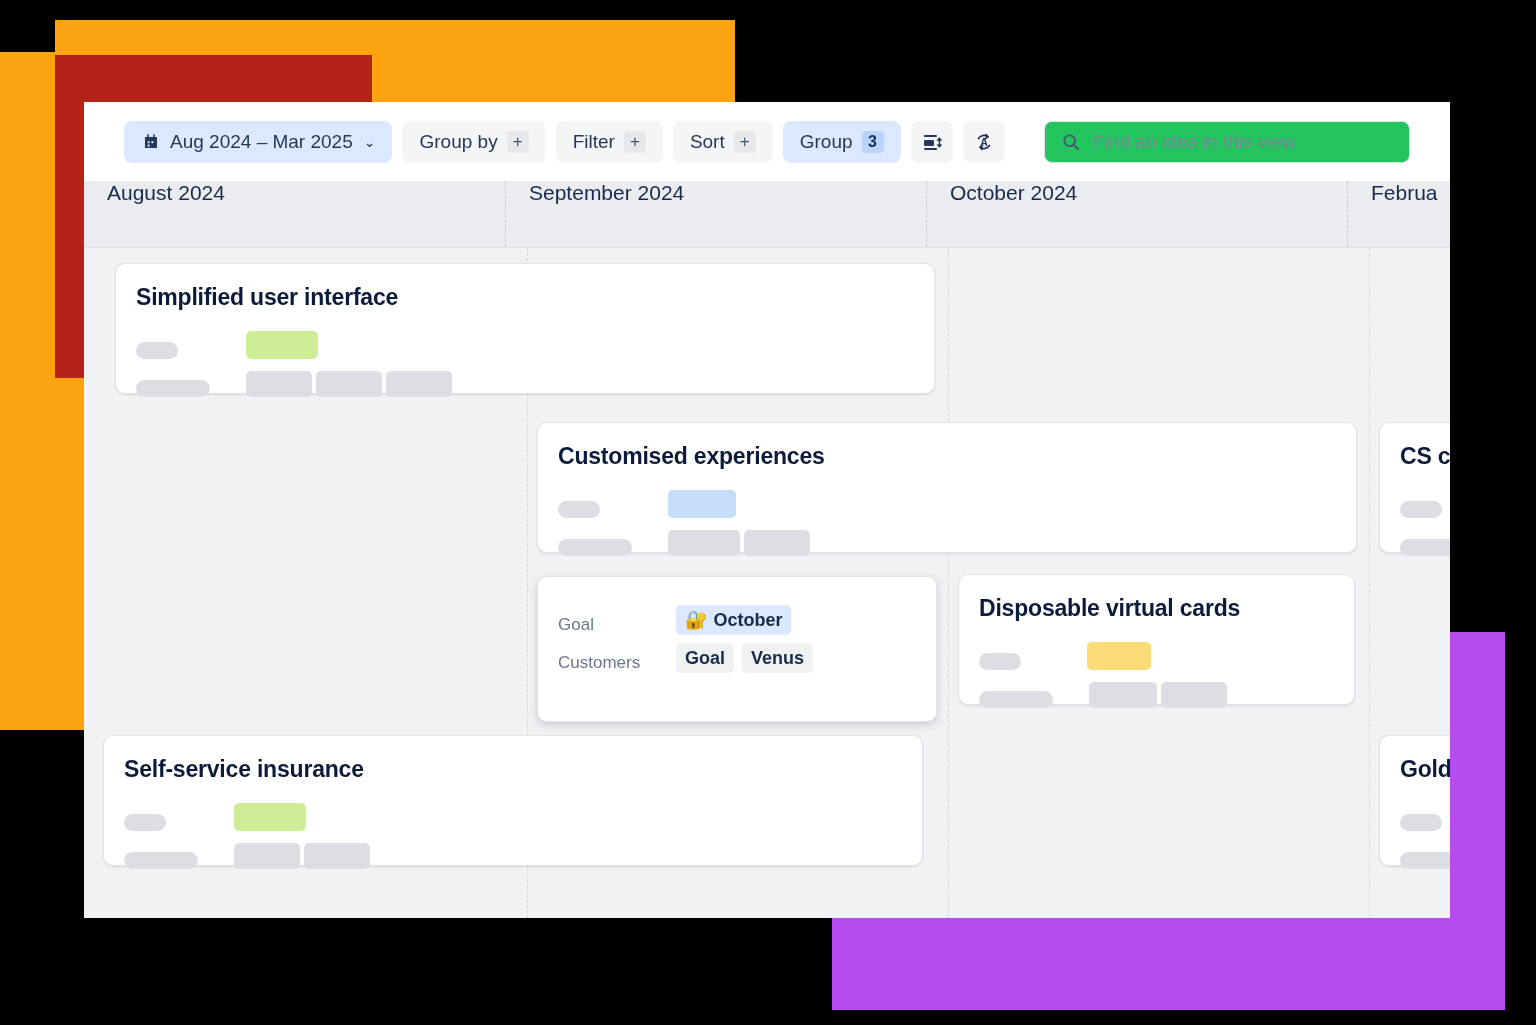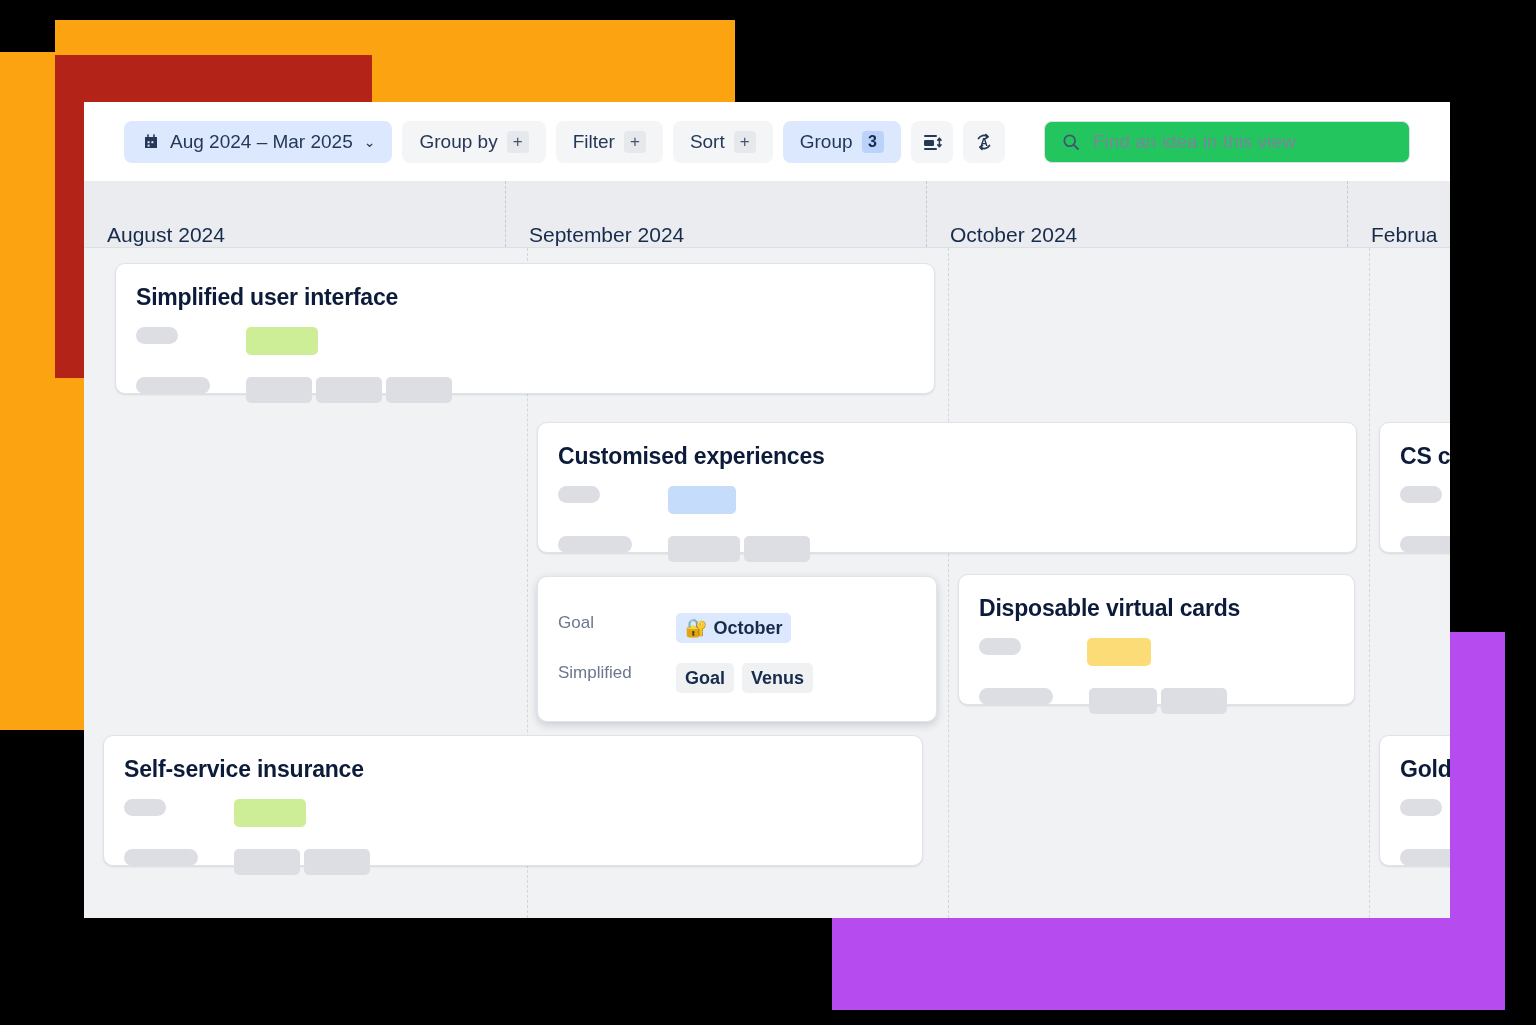--- a/index.html
+++ b/index.html
@@ -146,21 +146,21 @@
     display: flex;
     height: 67px;
     background: #EBECEF;
     border-bottom: 1px solid #DCDFE4;
   }
 
   .month-cell {
     position: relative;
     flex: 0 0 421px;
     display: flex;
-    align-items: flex-end;
+    align-items: flex-start;
     padding-left: 23px;
     font-size: 21px;
     font-weight: 400;
     color: #172B4D;
     border-left: 1px dashed #C6CAD2;
   }
   .month-cell:first-child { border-left: none; }
 
   #grid-lines {
     position: absolute;
@@ -188,23 +188,23 @@
     font-size: 23px;
     font-weight: 700;
     color: #0C1B3A;
     letter-spacing: -0.2px;
     margin-bottom: 14px;
     white-space: nowrap;
   }
 
   .field-row {
     display: flex;
-    align-items: flex-start;
+    align-items: flex-end;
     height: 34px;
-    margin-top: 16px;
+    margin-top: 4px;
   }
 
   .field-label {
     font-size: 17px;
     color: #6B778C;
     width: 118px;
     flex: 0 0 118px;
     white-space: nowrap;
   }
 
@@ -378,21 +378,21 @@
         <div class="field-row">
           <span class="field-label">Goal</span>
           <span class="chiprow">
             <span class="chip goal">
               <span class="chip-emoji">🔐</span>
               <span>October</span>
             </span>
           </span>
         </div>
         <div class="field-row">
-          <span class="field-label">Simplified</span>
+          <span class="field-label">Customers</span>
           <span class="chiprow">
             <span class="chip">Goal</span>
             <span class="chip">Venus</span>
           </span>
         </div>
       </div>
 
       <div class="card" style="left:874px; top:393px; width:397px; height:131px;">
         <div class="card-title">Disposable virtual cards</div>
         <div class="field-row">

